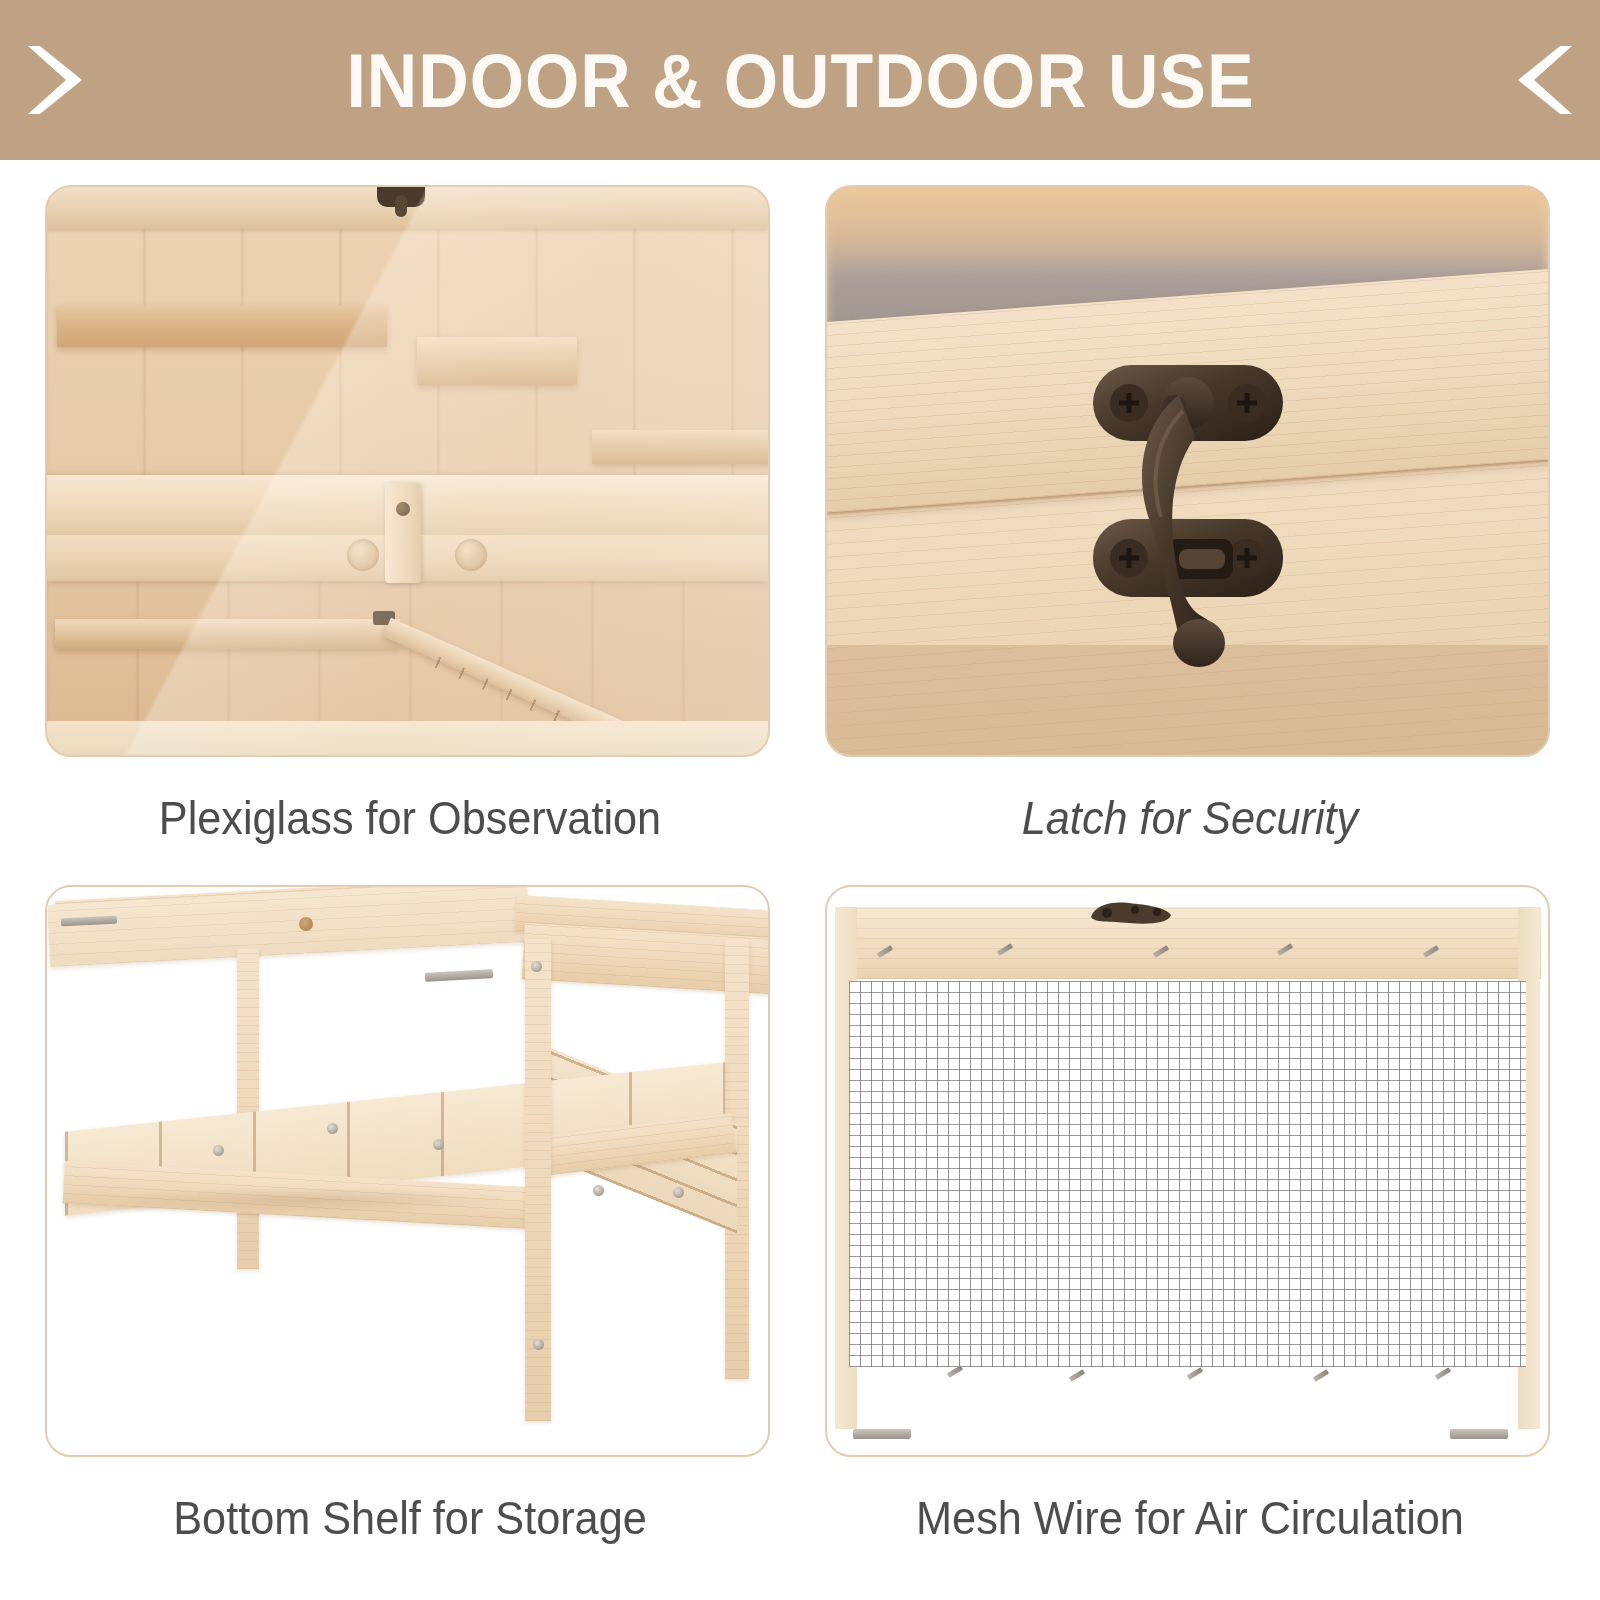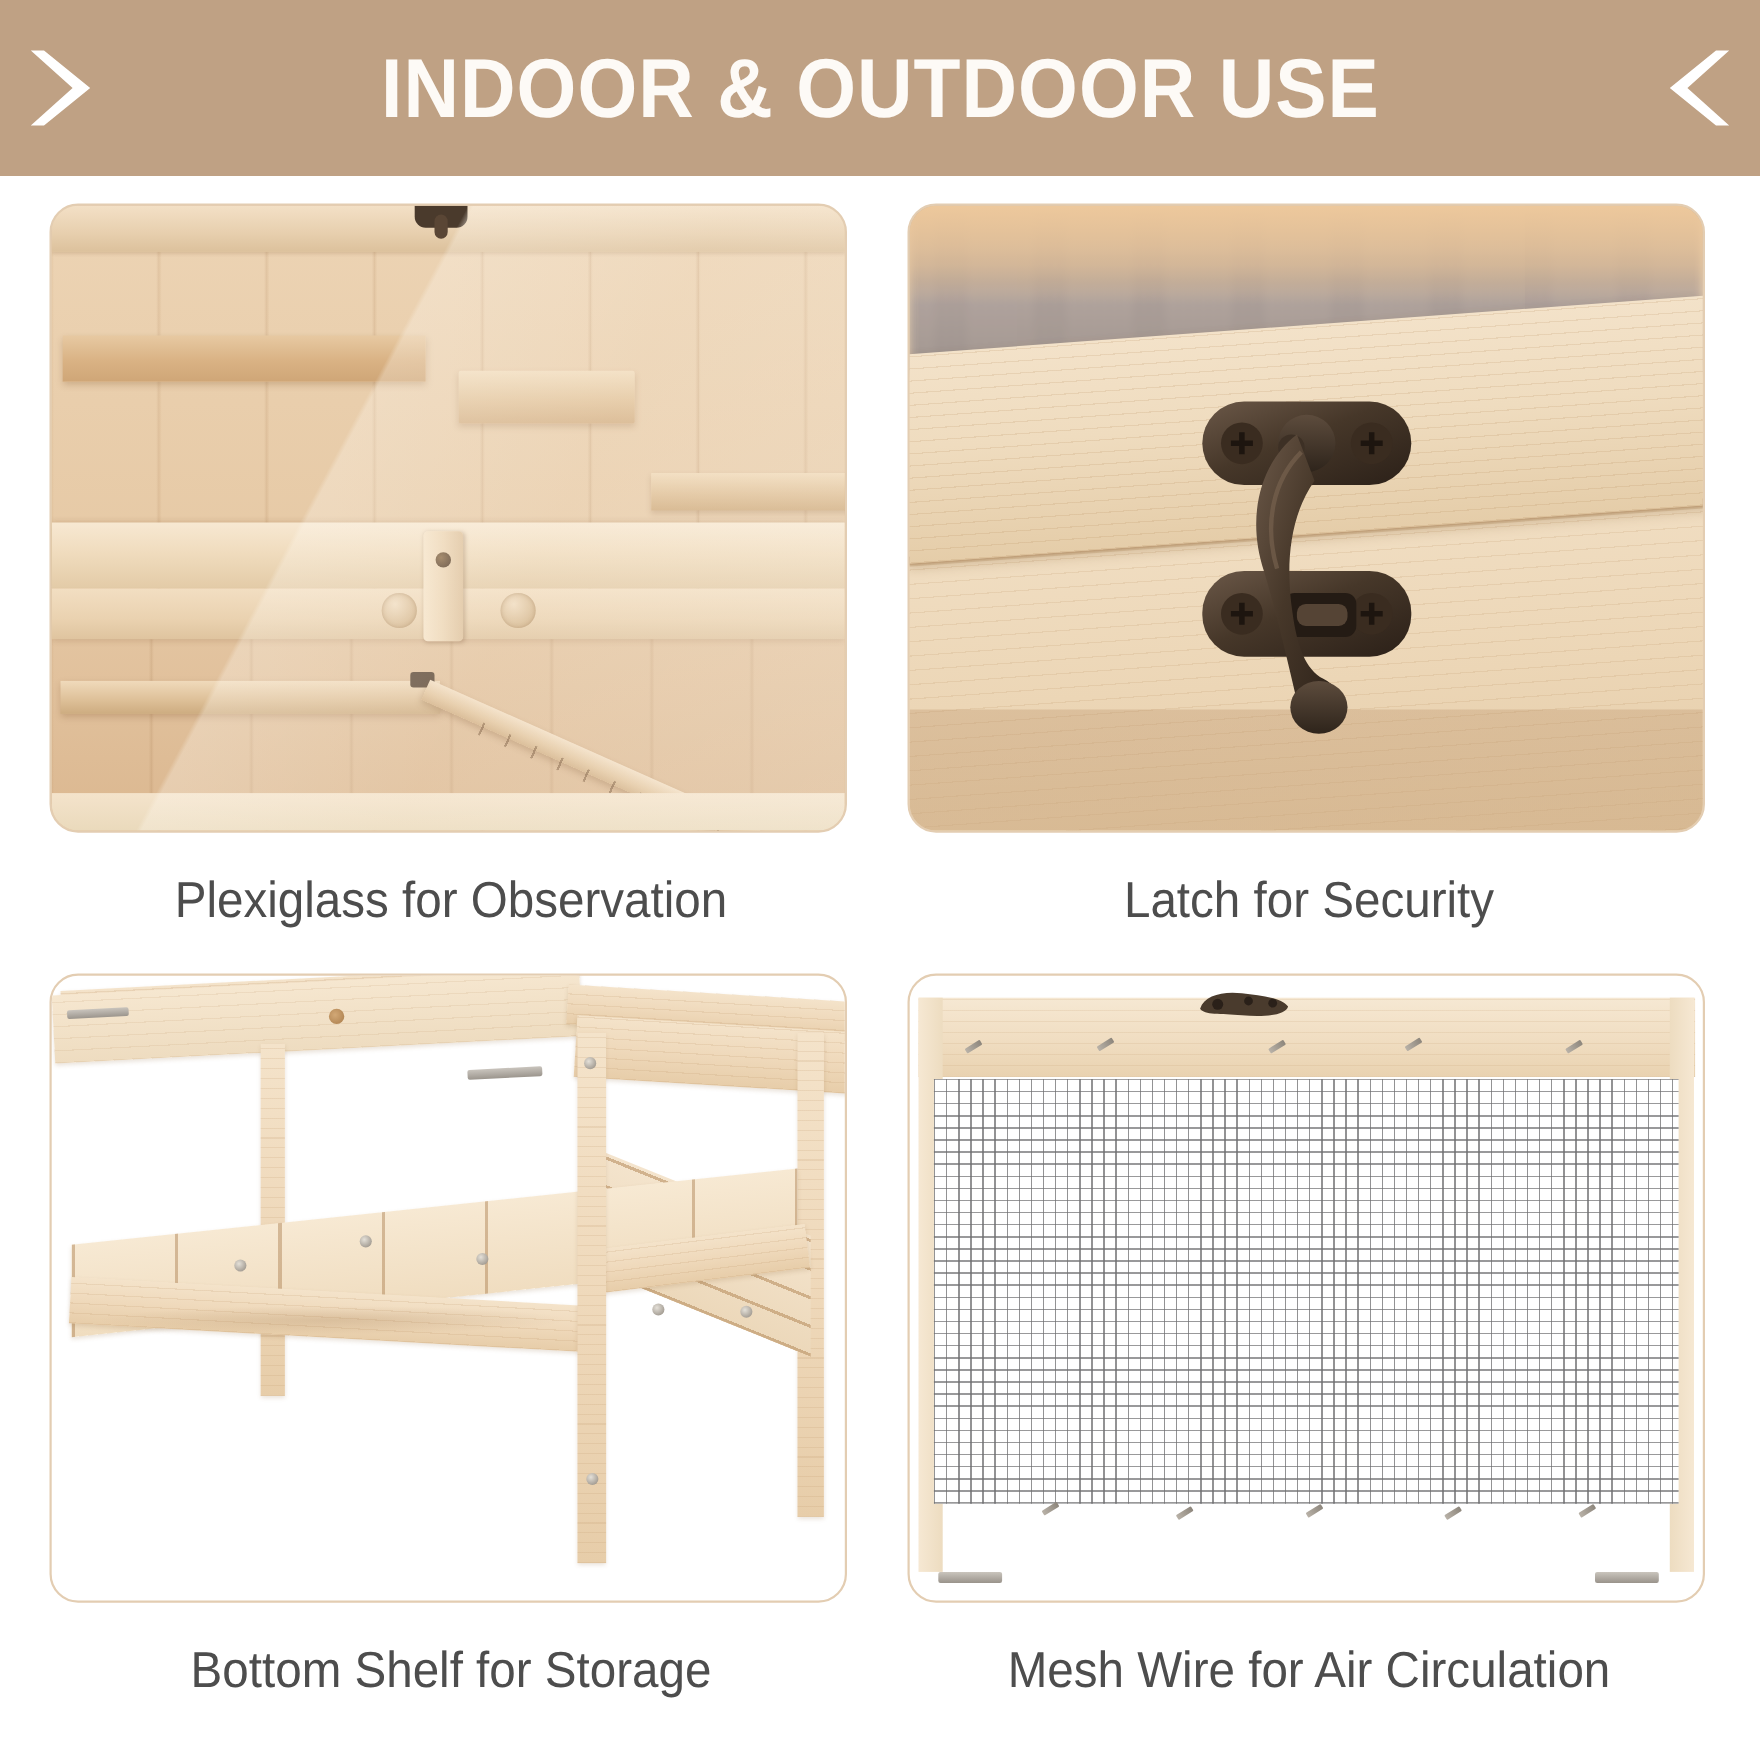--- a/index.html
+++ b/index.html
@@ -54,21 +54,21 @@
     top: 160px;
     width: 1600px;
     height: 1440px;
   }
   .cell {
     position: absolute;
     width: 730px;
     height: 700px;
   }
   .cell-tl { left: 45px;  top: 25px; }
-  .cell-tr { left: 825px; top: 25px; }
+  .cell-tr { left: 825px; top: 25px; font-style: italic; }
   .cell-bl { left: 45px;  top: 725px; }
   .cell-br { left: 825px; top: 725px; }
 
   .photo {
     position: relative;
     width: 725px;
     height: 572px;
     border-radius: 26px;
     border: 2px solid #e3cdb2;
     overflow: hidden;

